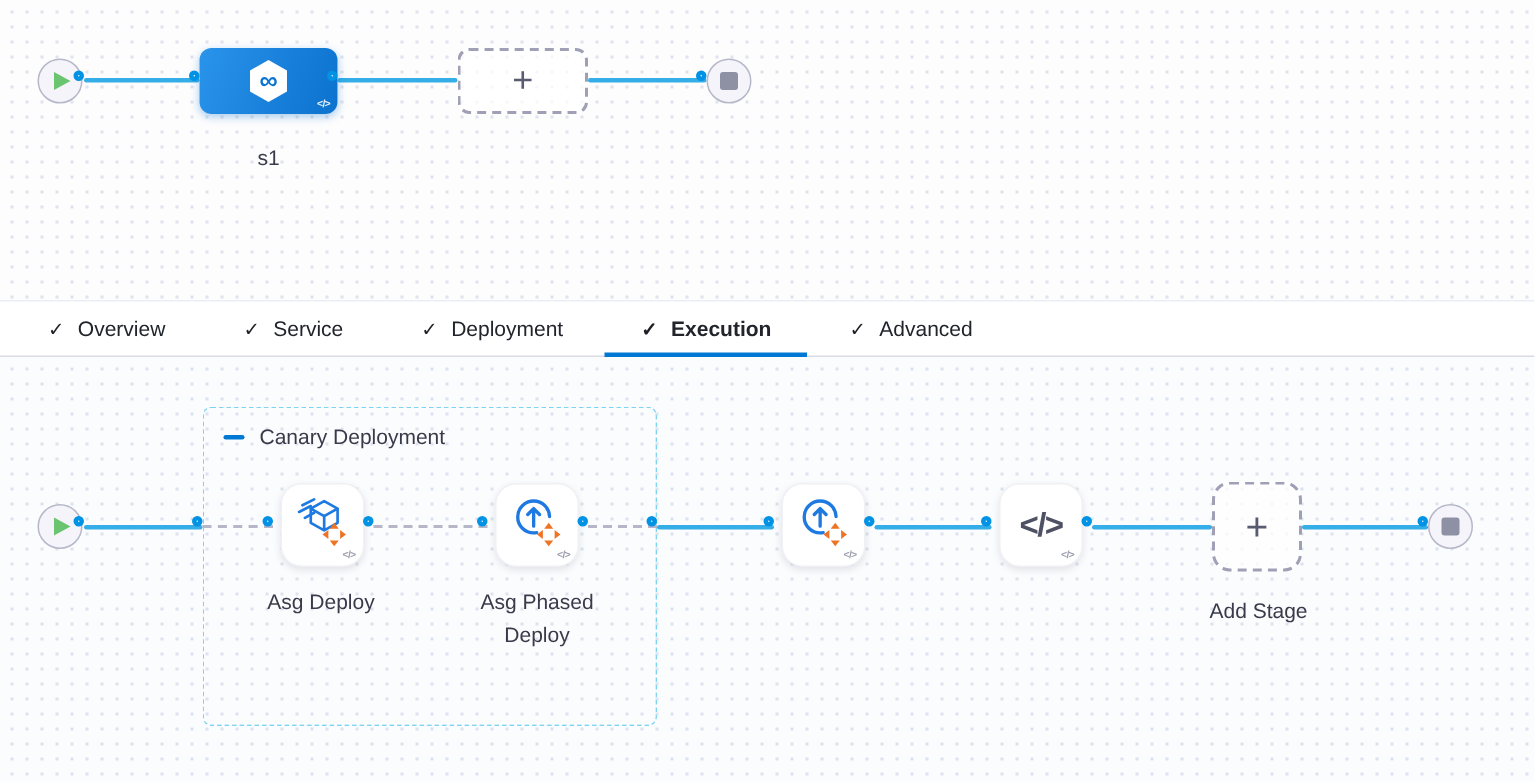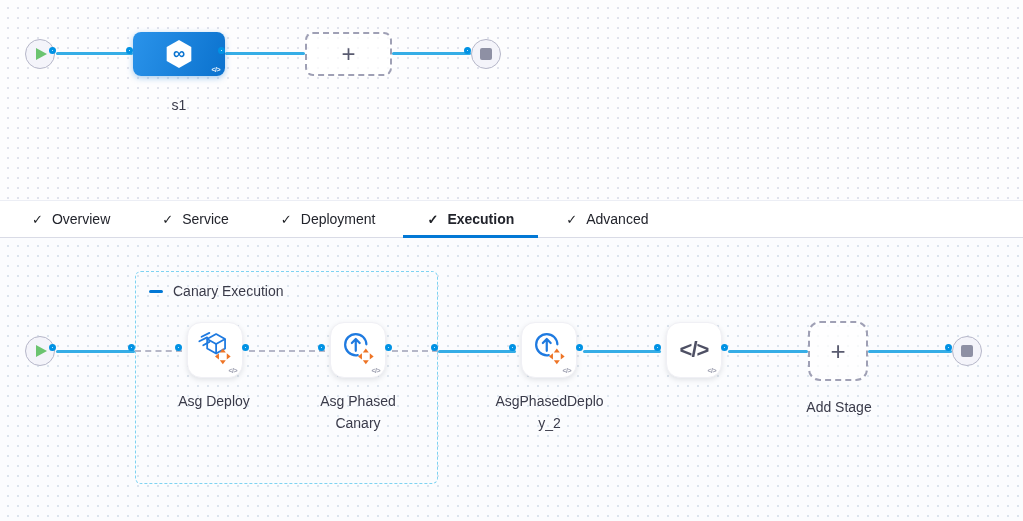--- a/index.html
+++ b/index.html
@@ -128,21 +128,21 @@
     <span class="check">✓</span>
     <span>Advanced</span>
   </div>
 </div>
 
 <div class="canvas canvas-bottom">
 
   <div class="group-box">
     <div class="group-header">
       <div class="minus-bar"></div>
-      <span class="group-title">Canary Execution</span>
+      <span class="group-title">Canary Deployment</span>
     </div>
   </div>
 
   <div class="wire" style="left:56px;top:112px;width:79px"></div>
   <div class="wire-dashed" style="left:135px;top:112px;width:47px"></div>
   <div class="wire-dashed" style="left:249px;top:112px;width:76px"></div>
   <div class="wire-dashed" style="left:392px;top:112px;width:46px"></div>
   <div class="wire" style="left:438px;top:112px;width:78px"></div>
   <div class="wire" style="left:583px;top:112px;width:78px"></div>
   <div class="wire" style="left:728px;top:112px;width:80px"></div>
@@ -194,38 +194,37 @@
         <g fill="#ee7425">
           <path d="M24 17.5 L21.3 21 H26.7 Z"></path>
           <path d="M24 31.5 L21.3 28 H26.7 Z"></path>
           <path d="M17 24.5 L20.5 21.8 V27.2 Z"></path>
           <path d="M31 24.5 L27.5 21.8 V27.2 Z"></path>
         </g>
       </svg>
     </span>
     <span class="code-badge gray">&lt;/&gt;</span>
   </div>
-  <div class="node-label" style="left:308px;top:152px;width:100px">Asg Phased Canary</div>
+  <div class="node-label" style="left:308px;top:152px;width:100px">Asg Phased Deploy</div>
 
   <div class="step-card" style="left:521px">
     <span>
       <svg width="38" height="38" viewBox="0 0 34 34" fill="none">
         <circle cx="15" cy="14" r="9.5" stroke="#1e7ae0" stroke-width="2" stroke-linecap="round" stroke-dasharray="46 13.7" stroke-dashoffset="-13"></circle>
         <path d="M15 19.5 V9.5 M11.5 12.5 L15 9 L18.5 12.5" stroke="#1e7ae0" stroke-width="2" stroke-linecap="round" stroke-linejoin="round"></path>
         <g fill="#ee7425">
           <path d="M24 17.5 L21.3 21 H26.7 Z"></path>
           <path d="M24 31.5 L21.3 28 H26.7 Z"></path>
           <path d="M17 24.5 L20.5 21.8 V27.2 Z"></path>
           <path d="M31 24.5 L27.5 21.8 V27.2 Z"></path>
         </g>
       </svg>
     </span>
     <span class="code-badge gray">&lt;/&gt;</span>
   </div>
-  <div class="node-label break-all" style="left:493px;top:152px;width:113px">AsgPhasedDeploy_2</div>
 
   <div class="step-card" style="left:666px">
     <span class="shell-glyph">&lt;/&gt;</span>
     <span class="code-badge gray">&lt;/&gt;</span>
   </div>
 
   <div class="dash-box" style="left:808px;top:83px;width:60px;height:60px;border-radius:12px">
     <span class="plus">+</span>
   </div>
   <div class="node-label" style="left:789px;top:158px;width:100px">Add Stage</div>

